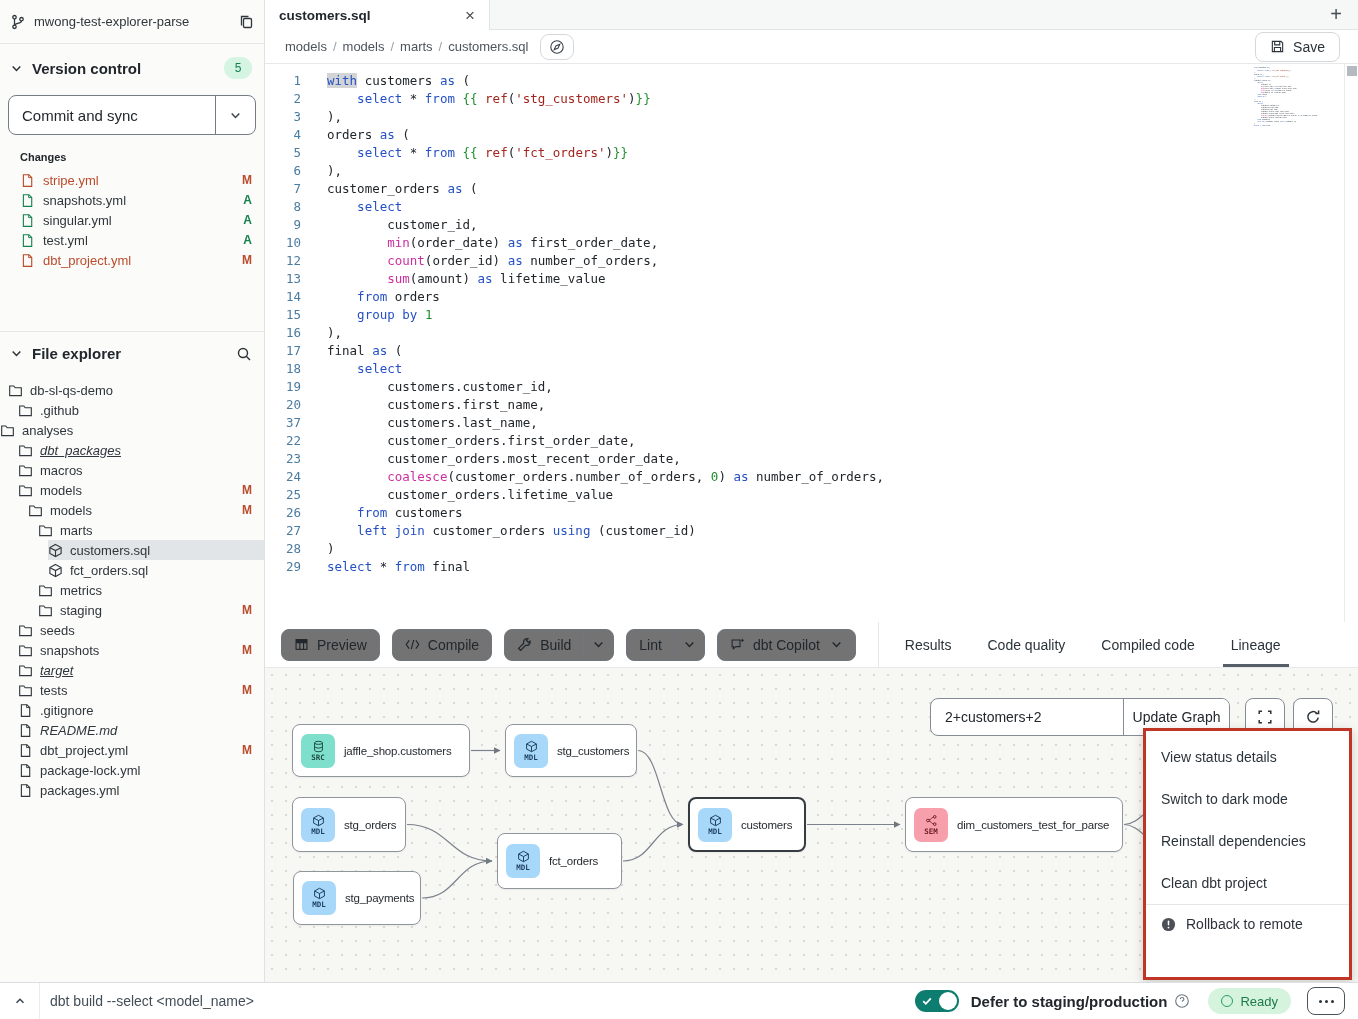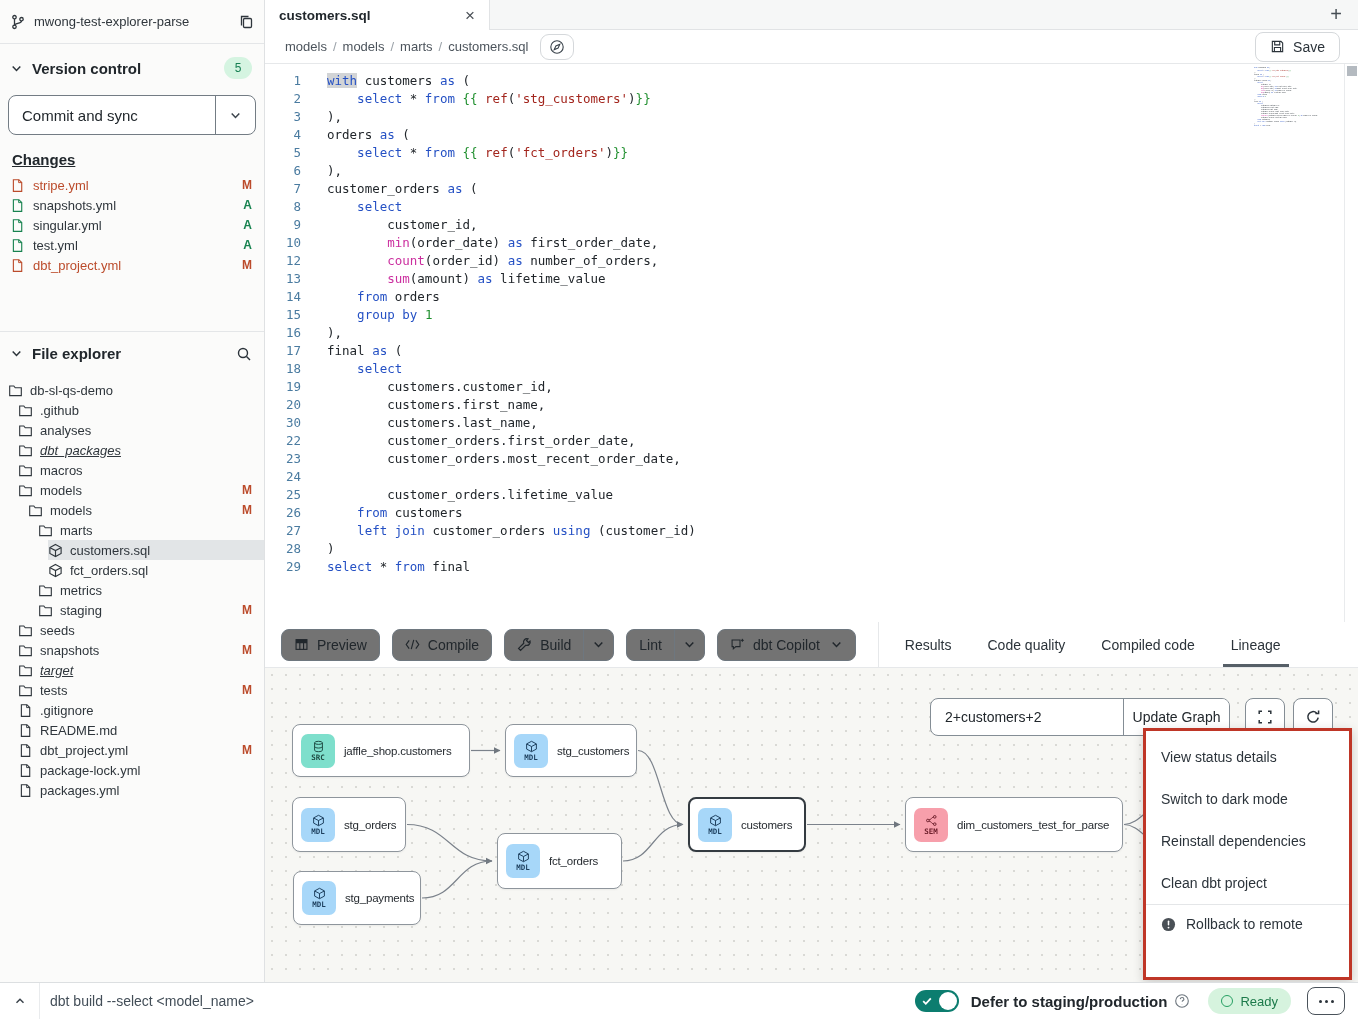--- a/index.html
+++ b/index.html
@@ -21,22 +21,22 @@
   .sb-header { height:44px; display:flex; align-items:center; gap:8px; padding:0 10px; border-bottom:1px solid #e4e6e8; color:#2f363c; }
   .sb-header .branch-name { flex:1; font-size:13px; }
   .sec-head { display:flex; align-items:center; gap:9px; padding:13px 12px 8px 10px; }
   .sec-title { font-weight:bold; font-size:15px; color:#21272c; flex:1; }
   .badge { background:#d5f4e1; color:#157f52; font-size:12px; min-width:28px; height:22px; border-radius:11px;
            display:inline-flex; align-items:center; justify-content:center; padding:0 8px; }
   .vc { height:288px; border-bottom:1px solid #e4e6e8; }
   .commit-row { display:flex; margin:8px 8px 0 8px; height:40px; border:1px solid #737c84; border-radius:8px; overflow:hidden; background:#fff; }
   .commit-btn { flex:1; text-align:left; padding-left:13px; font-size:15px; color:#21272c; }
   .commit-dd { width:40px; border-left:1px solid #737c84; display:flex; align-items:center; justify-content:center; color:#3c444c; }
-  .changes-label { font-weight:bold; font-size:15px; padding:16px 12px 7px 12px; color:#21272c;text-decoration:underline; }
-  .change-row { display:flex; align-items:center; gap:8px; padding:0 12px 0 10px; height:20px; font-size:13px; color:#2f363c; }
+  .changes-label { font-weight:bold; font-size:11px; padding:16px 12px 7px 20px; color:#21272c; }
+  .change-row { display:flex; align-items:center; gap:8px; padding:0 12px 0 20px; height:20px; font-size:13px; color:#2f363c; }
   .change-row .icon, .tree-row .icon { width:15px; height:15px; }
   .status { margin-left:auto; font-weight:bold; font-size:12px; }
   .rust { color:#bb4b2b; }
   .green { color:#17824f; }
   .teal { color:#0d8173; }
   .muted { color:#8d939a; font-style:italic;text-decoration:underline; }
   .fx { flex:1; overflow:hidden; display:flex; flex-direction:column; }
   .tree { padding-top:10px; }
   .tree-row { display:flex; align-items:center; height:20px; font-size:13px; color:#2f363c;justify-content:center; }
   .tree-inner { display:flex; align-items:center; gap:7px; flex:1; height:100%; padding-right:12px; }
@@ -259,21 +259,21 @@
             <div class="tree-inner">
               <span class="icon">
                 <svg viewBox="0 0 16 16" fill="none" stroke="currentColor" stroke-width="1.2">
                   <path d="M1.8 13.4V3.2h4.4l1.5 1.9h6.5v8.3z"></path>
                 </svg>
               </span>
               <span>.github</span>
               <span class="status rust"></span>
             </div>
           </div>
-          <div class="tree-row" style="padding-left: 18px;">
+          <div class="tree-row" style="">
             <div class="tree-inner">
               <span class="icon">
                 <svg viewBox="0 0 16 16" fill="none" stroke="currentColor" stroke-width="1.2">
                   <path d="M1.8 13.4V3.2h4.4l1.5 1.9h6.5v8.3z"></path>
                 </svg>
               </span>
               <span>analyses</span>
               <span class="status rust"></span>
             </div>
           </div>
@@ -427,21 +427,21 @@
               <span class="icon">
                 <svg viewBox="0 0 16 16" fill="none" stroke="currentColor" stroke-width="1.2">
                   <path d="M3.6 1.8h5.9l3 3v9.4H3.6z"></path>
                   <path d="M9.2 1.9v3h3" stroke-width="1"></path>
                 </svg>
               </span>
               <span>.gitignore</span>
               <span class="status rust"></span>
             </div>
           </div>
-          <div class="tree-row" style="padding-left: 18px;">
+          <div class="tree-row" style="padding-left: 18px; font-style: italic;">
             <div class="tree-inner">
               <span class="icon">
                 <svg viewBox="0 0 16 16" fill="none" stroke="currentColor" stroke-width="1.2">
                   <path d="M3.6 1.8h5.9l3 3v9.4H3.6z"></path>
                   <path d="M9.2 1.9v3h3" stroke-width="1"></path>
                 </svg>
               </span>
               <span>README.md</span>
               <span class="status rust"></span>
             </div>
@@ -596,33 +596,34 @@
           </div>
           <div class="cl">
             <span class="ln">19</span>
             <span class="ct">        customers.customer_id,</span>
           </div>
           <div class="cl">
             <span class="ln">20</span>
             <span class="ct">        customers.first_name,</span>
           </div>
           <div class="cl">
-            <span class="ln">30</span>
+            <span class="ln">37</span>
             <span class="ct">        customers.last_name,</span>
           </div>
           <div class="cl">
             <span class="ln">22</span>
             <span class="ct">        customer_orders.first_order_date,</span>
           </div>
           <div class="cl">
             <span class="ln">23</span>
             <span class="ct">        customer_orders.most_recent_order_date,</span>
           </div>
           <div class="cl">
             <span class="ln">24</span>
+            <span class="ct">        <span class="fn">coalesce</span>(customer_orders.number_of_orders, <span class="num">0</span>) <span class="kw">as</span> number_of_orders,</span>
           </div>
           <div class="cl">
             <span class="ln">25</span>
             <span class="ct">        customer_orders.lifetime_value</span>
           </div>
           <div class="cl">
             <span class="ln">26</span>
             <span class="ct">    <span class="kw">from</span> customers</span>
           </div>
           <div class="cl">

